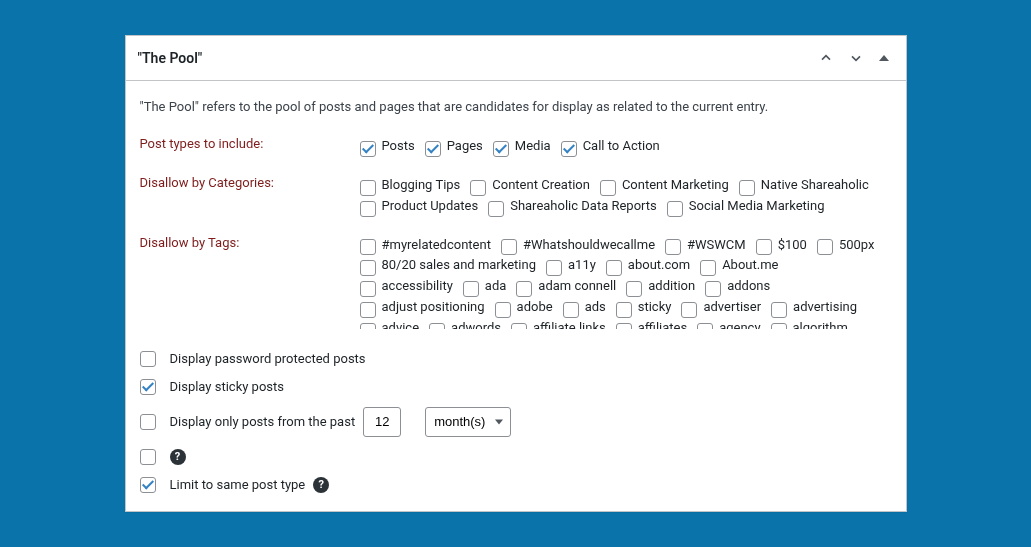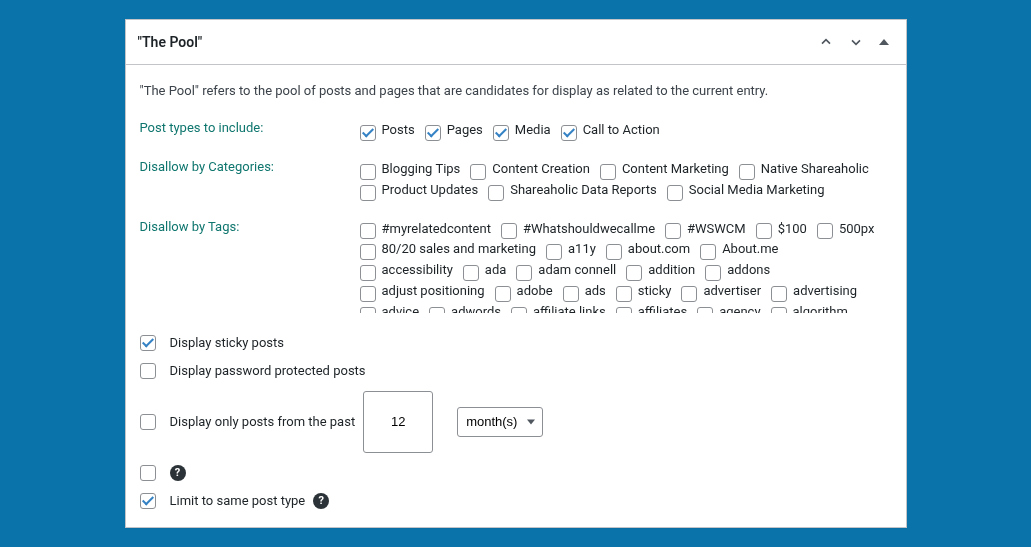--- a/index.html
+++ b/index.html
@@ -72,21 +72,21 @@
   .form-table > tbody > tr > td {
     text-align: left;
     vertical-align: top;
     padding: 8px 0 10px 0;
     font-size: 13px;
     font-weight: 400;
   }
   .form-table > tbody > tr > th {
     width: 210px;
     padding-right: 10px;
-    color: #0f766e;
+    color: #7f1d1d;
   }
   .check-list {
     display: flex;
     flex-wrap: wrap;
     gap: 0;
     align-items: center;
     line-height: 1.6;
   }
   .check-item {
     display: inline-flex;
@@ -133,21 +133,21 @@
     font-size: 13px;
     color: #1d2327;
   }
   .wp-number {
     width: 36px;
     height: 28px;
     border: 1px solid #8c8f94;
     border-radius: 3px;
     text-align: center;
     font-size: 13px;
-    padding: 16px;
+    padding: 0;
   }
   .wp-select {
     height: 30px;
     border: 1px solid #8c8f94;
     border-radius: 3px;
     background: #fff;
     padding: 0 24px 0 8px;
     appearance: none;
     font-size: 13px;
     position: relative;
@@ -386,27 +386,27 @@
                   <input type="checkbox" class="wp-checkbox" style="">
                   <span>algorithm</span>
                 </label>
               </div>
           </td>
         </tr>
       </tbody>
     </table>
 
     <div class="row-option">
+      <input type="checkbox" class="wp-checkbox" id="cb-pw" style="">
+      <label for="cb-pw">Display password protected posts</label>
+    </div>
+
+    <div class="row-option">
       <input type="checkbox" class="wp-checkbox" id="cb-sticky" checked="" style="">
       <label for="cb-sticky">Display sticky posts</label>
-    </div>
-
-    <div class="row-option">
-      <input type="checkbox" class="wp-checkbox" id="cb-pw" style="">
-      <label for="cb-pw">Display password protected posts</label>
     </div>
 
     <div class="row-option">
       <input type="checkbox" class="wp-checkbox" id="cb-past" style="">
       <label for="cb-past">Display only posts from the past</label>
       <input type="text" class="wp-number" value="12" style="">
       <span class="select-wrap">
         <select class="wp-select">
           <option>month(s)</option>
         </select>

